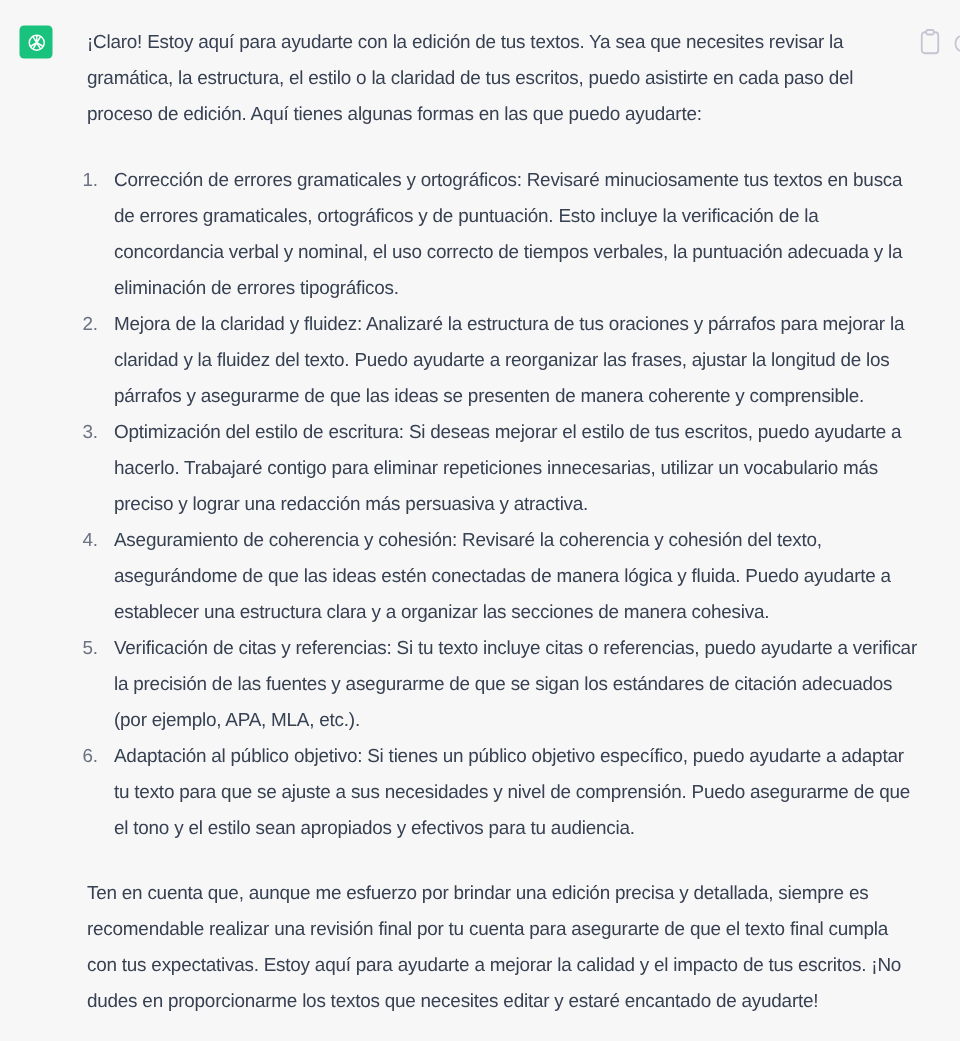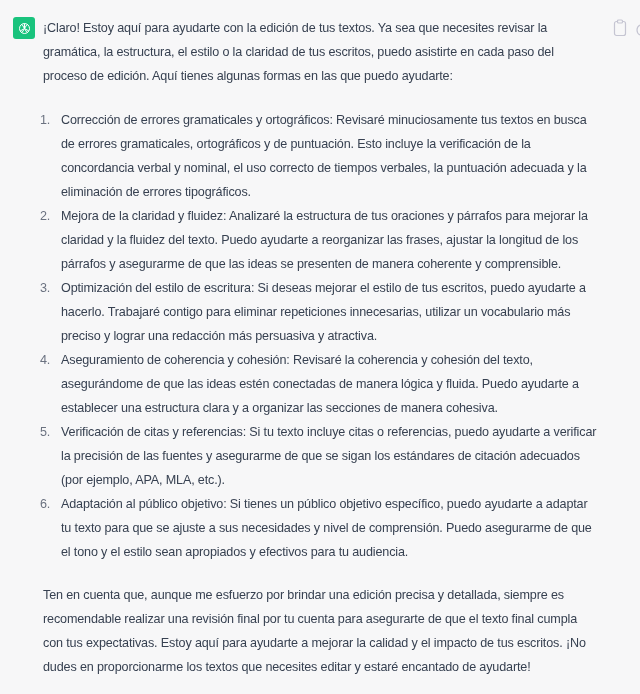--- a/index.html
+++ b/index.html
@@ -24,21 +24,21 @@
       position: absolute; left: 613px; top: 19px;
       width: 14px; height: 18px;
       cursor: pointer;
     }
     .copy-btn svg { width: 14px; height: 18px; }
     .edge-icon {
       position: absolute; left: 634px; top: 22px;
       width: 8px; height: 12px;
     }
     .content {
-      position: absolute; left: 43px; top: 16px; width: 555px;
+      position: absolute; left: 58px; top: 16px; width: 555px;
       font-size: 12.6px; line-height: 24px;
       letter-spacing: -0.15px;
     }
     .content p { margin: 0; }
     .intro { margin-bottom: 20px !important; }
     ol {
       list-style: none; margin: 0; padding: 0;
     }
     ol li {
       position: relative; padding-left: 18px; margin-left: 0;

